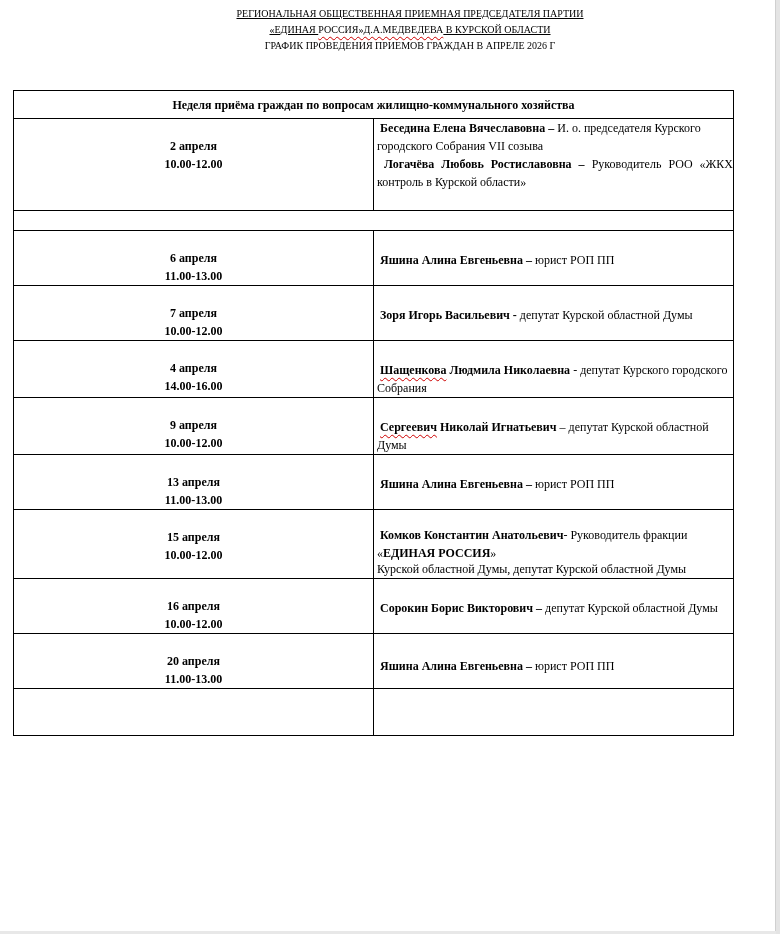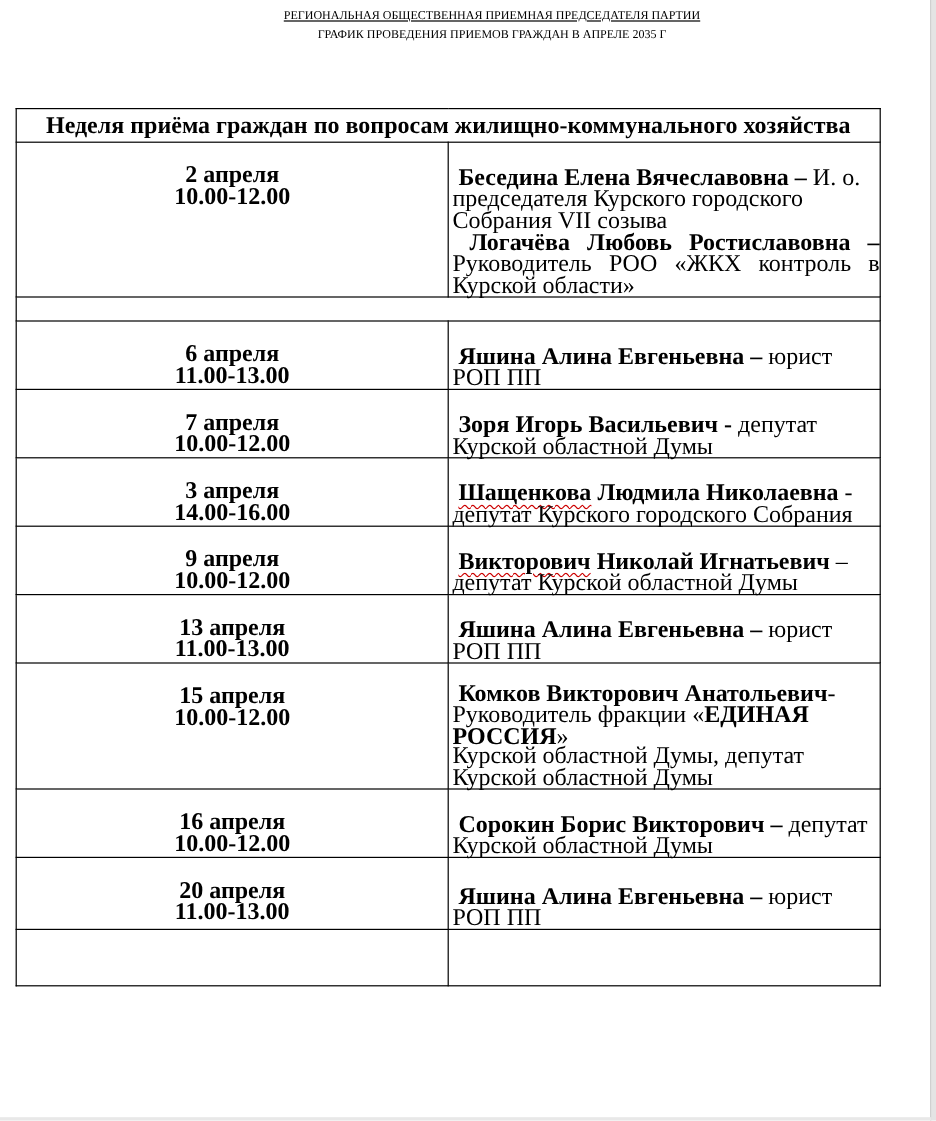--- a/index.html
+++ b/index.html
@@ -4,50 +4,51 @@
 <style>
   html, body { margin:0; padding:0; }
   body { width:780px; height:934px; background:#ffffff; position:relative; overflow:hidden;
          font-family:"Liberation Serif", "DejaVu Serif", serif; color:#000; }
   .vscroll { position:absolute; right:0; top:0; width:4px; height:934px; background:#e4e4e4; border-left:1px solid #d0d0d0; }
   .hscroll { position:absolute; left:0; bottom:0; width:776px; height:3px; background:#e8e8e8; }
   .header { position:absolute; top:6px; left:80px; width:660px; text-align:center; font-weight:normal; font-size:10px; line-height:16px; }
   .header div { white-space:nowrap; }
   .u { text-decoration:underline; }
   table { position:absolute; left:13px; top:90px; width:721px; border-collapse:collapse; table-layout:fixed; }
-  td { border:1.3px solid #000; vertical-align:top; padding:0; font-size:20px; line-height:18px; }
+  td { border:1.3px solid #000; vertical-align:top; padding:0; font-size:12px; line-height:18px; }
   td.date { width:104px; text-align:center; font-weight:bold; padding-top:18px; }
   td.date span { display:block; }
   td.info { padding-left:3px; padding-right:0; }
   .week { text-align:center; font-weight:bold; padding-top:5px; height:22px; }
   .b { font-weight:bold; }
   .sp { text-decoration: underline wavy #c00; text-decoration-thickness:1px; text-underline-offset:3px; }
   .just { text-align:justify; text-align-last:auto; }
 </style>
 </head>
 <body>
 
 <div class="header">
   <div class="u">РЕГИОНАЛЬНАЯ ОБЩЕСТВЕННАЯ ПРИЕМНАЯ ПРЕДСЕДАТЕЛЯ ПАРТИИ</div>
-  <div>ГРАФИК ПРОВЕДЕНИЯ ПРИЕМОВ ГРАЖДАН В АПРЕЛЕ 2035 Г</div>
+  <div><span class="u">«ЕДИНАЯ </span><span class="u sp">РОССИЯ»Д.А.МЕДВЕДЕВА</span><span class="u"> В КУРСКОЙ ОБЛАСТИ</span></div>
+  <div>ГРАФИК ПРОВЕДЕНИЯ ПРИЕМОВ ГРАЖДАН В АПРЕЛЕ 2026 Г</div>
 </div>
 
 <table>
   <tbody>
       <tr>
     <td colspan="2" class="week">Неделя приёма граждан по вопросам жилищно-коммунального хозяйства</td>
   </tr>
 
 
   <tr style="height:92px">
     <td class="date">
           <span>2 апреля</span>
           <span>10.00-12.00</span>
         </td>
-    <td class="info" style="padding-top:20px">
+    <td class="info" style="">
       <div>&nbsp;<span class="b">Беседина Елена Вячеславовна</span><span class="b"> – </span><span>И. о. председателя Курского городского Собрания VII созыва</span></div>
       <div class="just">&nbsp;<span class="b">Логачёва Любовь Ростиславовна</span><span class="b"> – </span><span>Руководитель РОО «ЖКХ контроль в Курской области»</span></div>
     </td>
   </tr>
 
 
   <tr style="height:20px">
         <td colspan="2"></td>
       </tr>
 
@@ -62,50 +63,50 @@
   <tr style="height:43px">
     <td class="date">
           <span>7 апреля</span>
           <span>10.00-12.00</span>
         </td>
     <td class="info" style="padding-top:20px">&nbsp;<span class="b">Зоря Игорь Васильевич</span><span class="b"> - </span><span>депутат Курской областной Думы</span></td>
   </tr>
 
   <tr style="height:43px">
     <td class="date">
-          <span>3 апреля</span>
+          <span>4 апреля</span>
           <span>14.00-16.00</span>
         </td>
     <td class="info" style="padding-top:20px">&nbsp;<span class="b sp">Шащенкова</span><span class="b"> Людмила Николаевна</span><span> - </span><span>депутат Курского городского Собрания</span></td>
   </tr>
 
   <tr style="height:43px">
     <td class="date">
           <span>9 апреля</span>
           <span>10.00-12.00</span>
         </td>
-    <td class="info" style="padding-top:20px">&nbsp;<span class="b sp">Викторович</span><span class="b"> Николай Игнатьевич</span><span> – </span><span>депутат Курской областной Думы</span></td>
+    <td class="info" style="padding-top:20px">&nbsp;<span class="b sp">Сергеевич</span><span class="b"> Николай Игнатьевич</span><span> – </span><span>депутат Курской областной Думы</span></td>
   </tr>
 
   <tr style="height:39px">
     <td class="date">
           <span>13 апреля</span>
           <span>11.00-13.00</span>
         </td>
     <td class="info" style="padding-top:20px">&nbsp;<span class="b">Яшина Алина Евгеньевна</span><span class="b"> – </span><span>юрист РОП ПП</span></td>
   </tr>
 
 
   <tr style="height:65px">
     <td class="date">
           <span>15 апреля</span>
           <span>10.00-12.00</span>
         </td>
     <td class="info" style="padding-top:16px">
-      <div>&nbsp;<span class="b">Комков Викторович Анатольевич</span><span>- </span><span>Руководитель фракции «</span><span class="b">ЕДИНАЯ РОССИЯ</span><span>»</span></div>
+      <div>&nbsp;<span class="b">Комков Константин Анатольевич</span><span>- </span><span>Руководитель фракции «</span><span class="b">ЕДИНАЯ РОССИЯ</span><span>»</span></div>
       <div style="margin-top:-2px">Курской областной Думы, депутат Курской областной Думы</div>
     </td>
   </tr>
 
   <tr style="height:47px">
     <td class="date">
           <span>16 апреля</span>
           <span>10.00-12.00</span>
         </td>
     <td class="info" style="padding-top:20px">&nbsp;<span class="b">Сорокин Борис Викторович</span><span class="b"> – </span><span>депутат Курской областной Думы</span></td>

